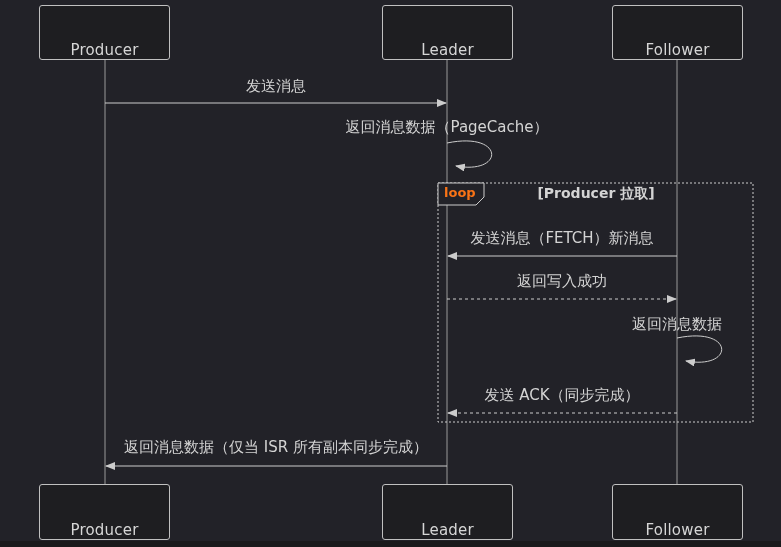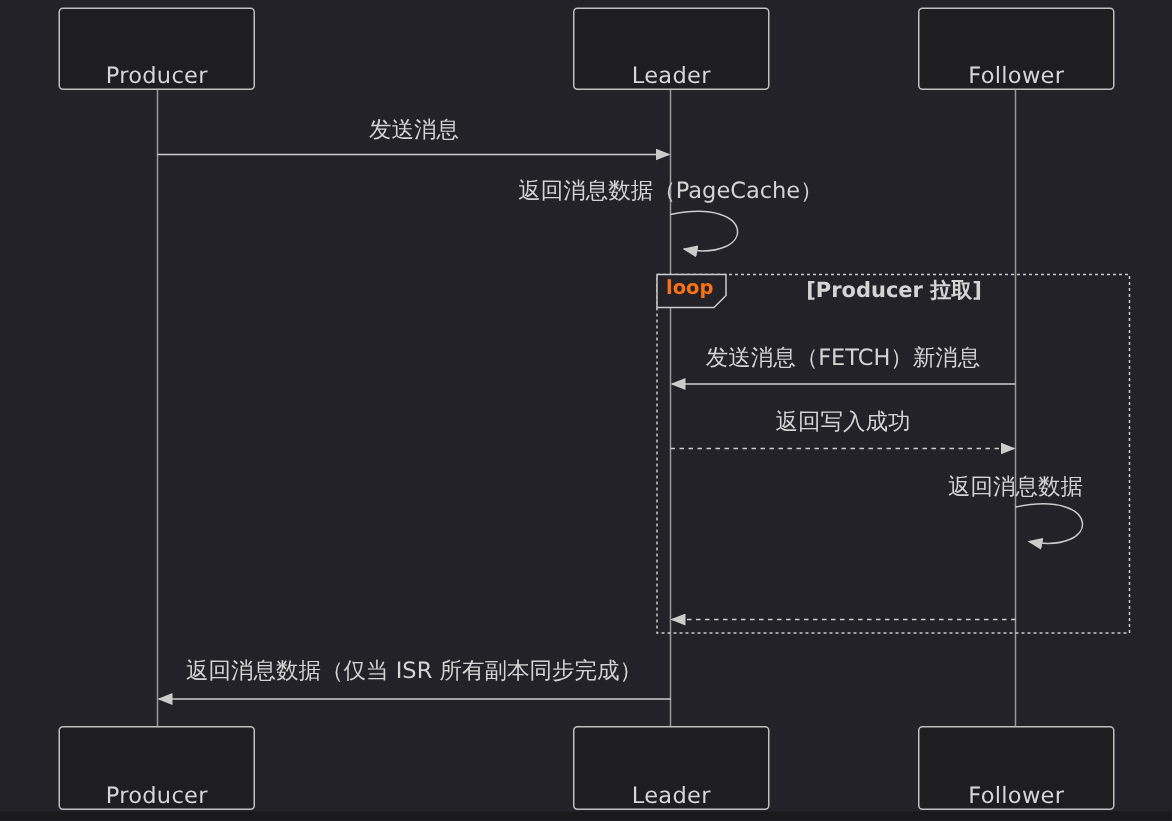--- a/index.html
+++ b/index.html
@@ -120,19 +120,20 @@
   </div>
   <div class="participant" style="left:612px; top:484px; height:56px;">
     <span>Follower</span>
   </div>
 
   <div class="msg-label" style="left:276px; top:78px;">发送消息</div>
   <div class="msg-label" style="left:447px; top:119px;">返回消息数据（PageCache）</div>
   <div class="msg-label" style="left:562px; top:230px;">发送消息（FETCH）新消息</div>
   <div class="msg-label" style="left:562px; top:273px;">返回写入成功</div>
   <div class="msg-label" style="left:677px; top:316px;">返回消息数据</div>
+  <div class="msg-label" style="left:562px; top:387px;">发送 ACK（同步完成）</div>
   <div class="msg-label" style="left:276px; top:439px;">返回消息数据（仅当 ISR 所有副本同步完成）</div>
 
   <div class="loop-label-text">loop</div>
   <div class="loop-condition">[Producer 拉取]</div>
 
   <div class="bottom-strip"></div>
 </div>
 
 </body></html>

